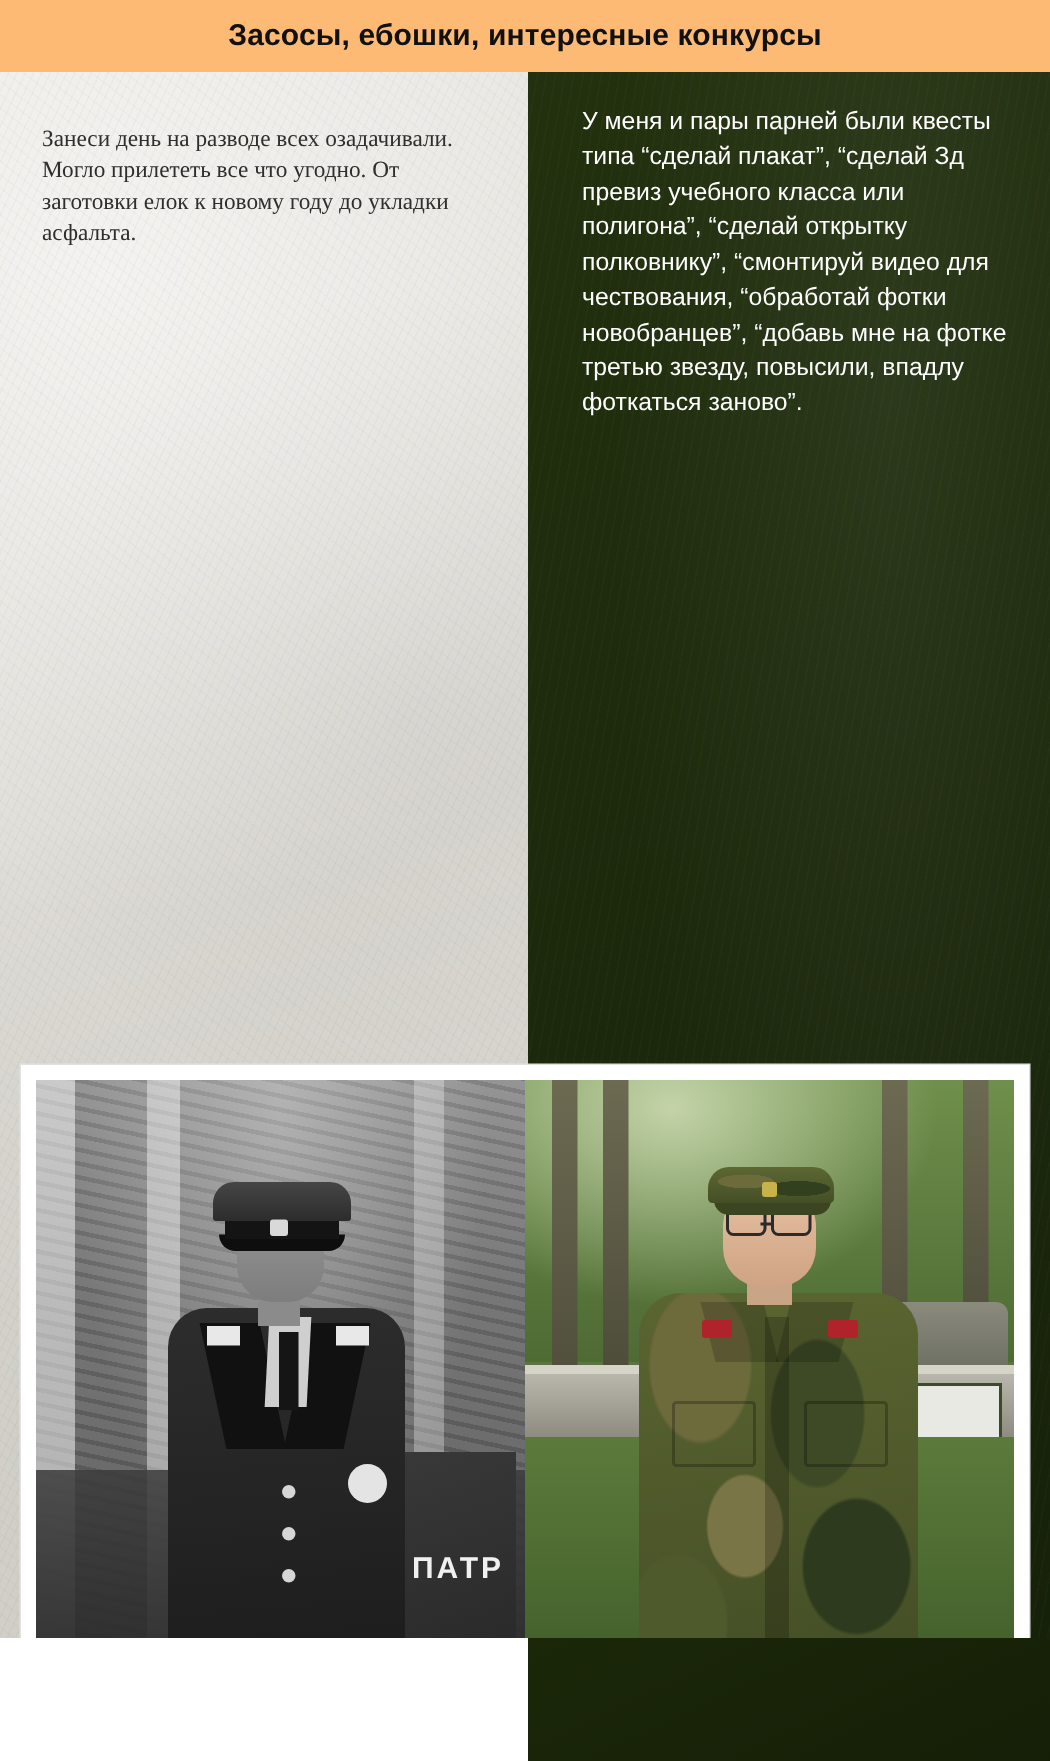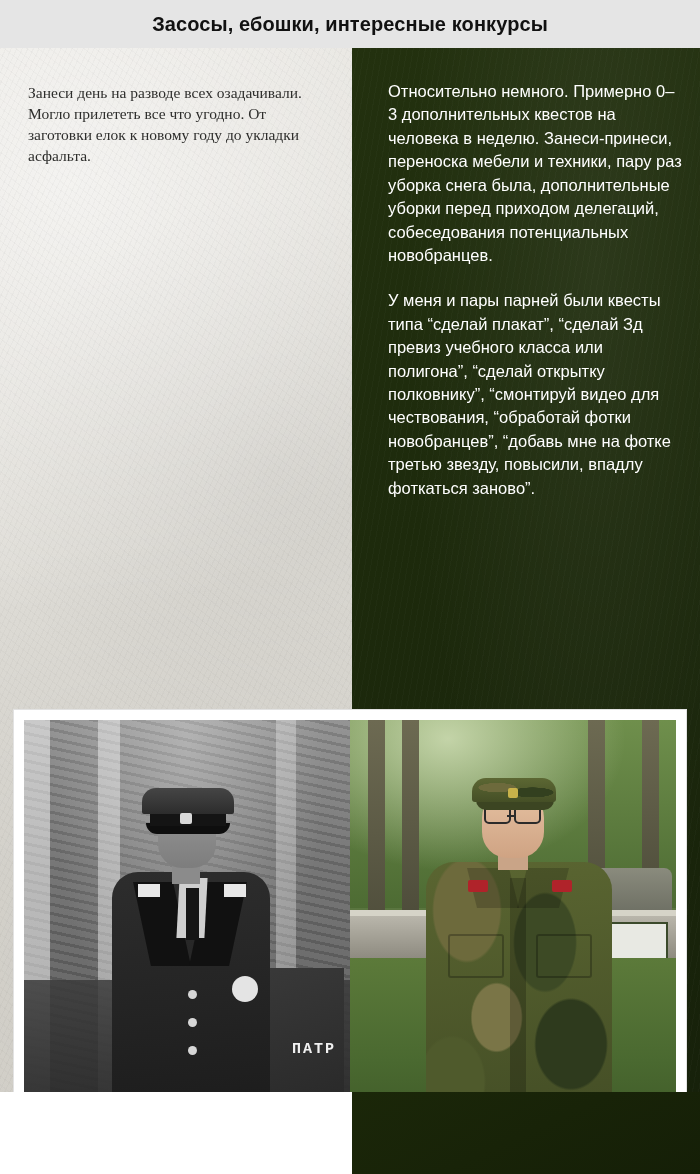--- a/index.html
+++ b/index.html
@@ -12,21 +12,21 @@
     background: #ffffff;
     font-family: "Liberation Sans", sans-serif;
     overflow: hidden;
     position: relative;
   }
 
   
   .header {
     height: 48px;
     width: 100%;
-    background: #e5e5e5;
+    background: #fdba74;
     display: flex;
     align-items: center;
     justify-content: center;
     box-sizing: border-box;
   }
   .header-title {
     font-size: 20px;
     font-weight: bold;
     color: #111111;
     letter-spacing: 0.1px;
@@ -158,23 +158,23 @@
     bottom: 36px;
     width: 118px;
     height: 126px;
     background: linear-gradient(160deg, #3a3a36 0%, #2a2a27 100%);
   }
   .bw-stone-text {
     position: absolute;
     right: 14px;
     bottom: 72px;
     color: #f0f0ec;
-    font-family: Liberation Mono, monospace;
+    font-family: Liberation Sans, sans-serif;
     font-weight: bold;
-    font-size: 15px;
+    font-size: 20px;
     letter-spacing: 2px;
   }
   .bw-figure {
     position: absolute;
     left: 78px;
     bottom: 0;
     width: 178px;
     height: 336px;
   }
   .bw-body {
@@ -514,21 +514,20 @@
   <div class="header-title">Засосы, ебошки, интересные конкурсы</div>
 </div>
 
 <div class="panels">
 
   <div class="panel-left">
     <div class="left-text">Занеси день на разводе всех озадачивали. Могло прилететь все что угодно. От заготовки елок к новому году до укладки асфальта.</div>
   </div>
 
   <div class="panel-right">
-    <div class="right-text">Относительно немного. Примерно 0–3 дополнительных квестов на человека в неделю. Занеси-принеси, переноска мебели и техники, пару раз уборка снега была, дополнительные уборки перед приходом делегаций, собеседования потенциальных новобранцев.</div>
     <div class="right-text second">У меня и пары парней были квесты  типа “сделай плакат”, “сделай Зд превиз учебного класса или полигона”, “сделай открытку полковнику”, “смонтируй видео для чествования, “обработай фотки новобранцев”, “добавь мне на фотке третью звезду, повысили, впадлу фоткаться заново”.</div>
   </div>
 
   <div class="photo-frame">
     <div class="photo-inner">
 
       <div class="photo-bw">
         <div class="bw-trees"></div>
         <div class="bw-ground"></div>
         <div class="bw-stone"></div>

